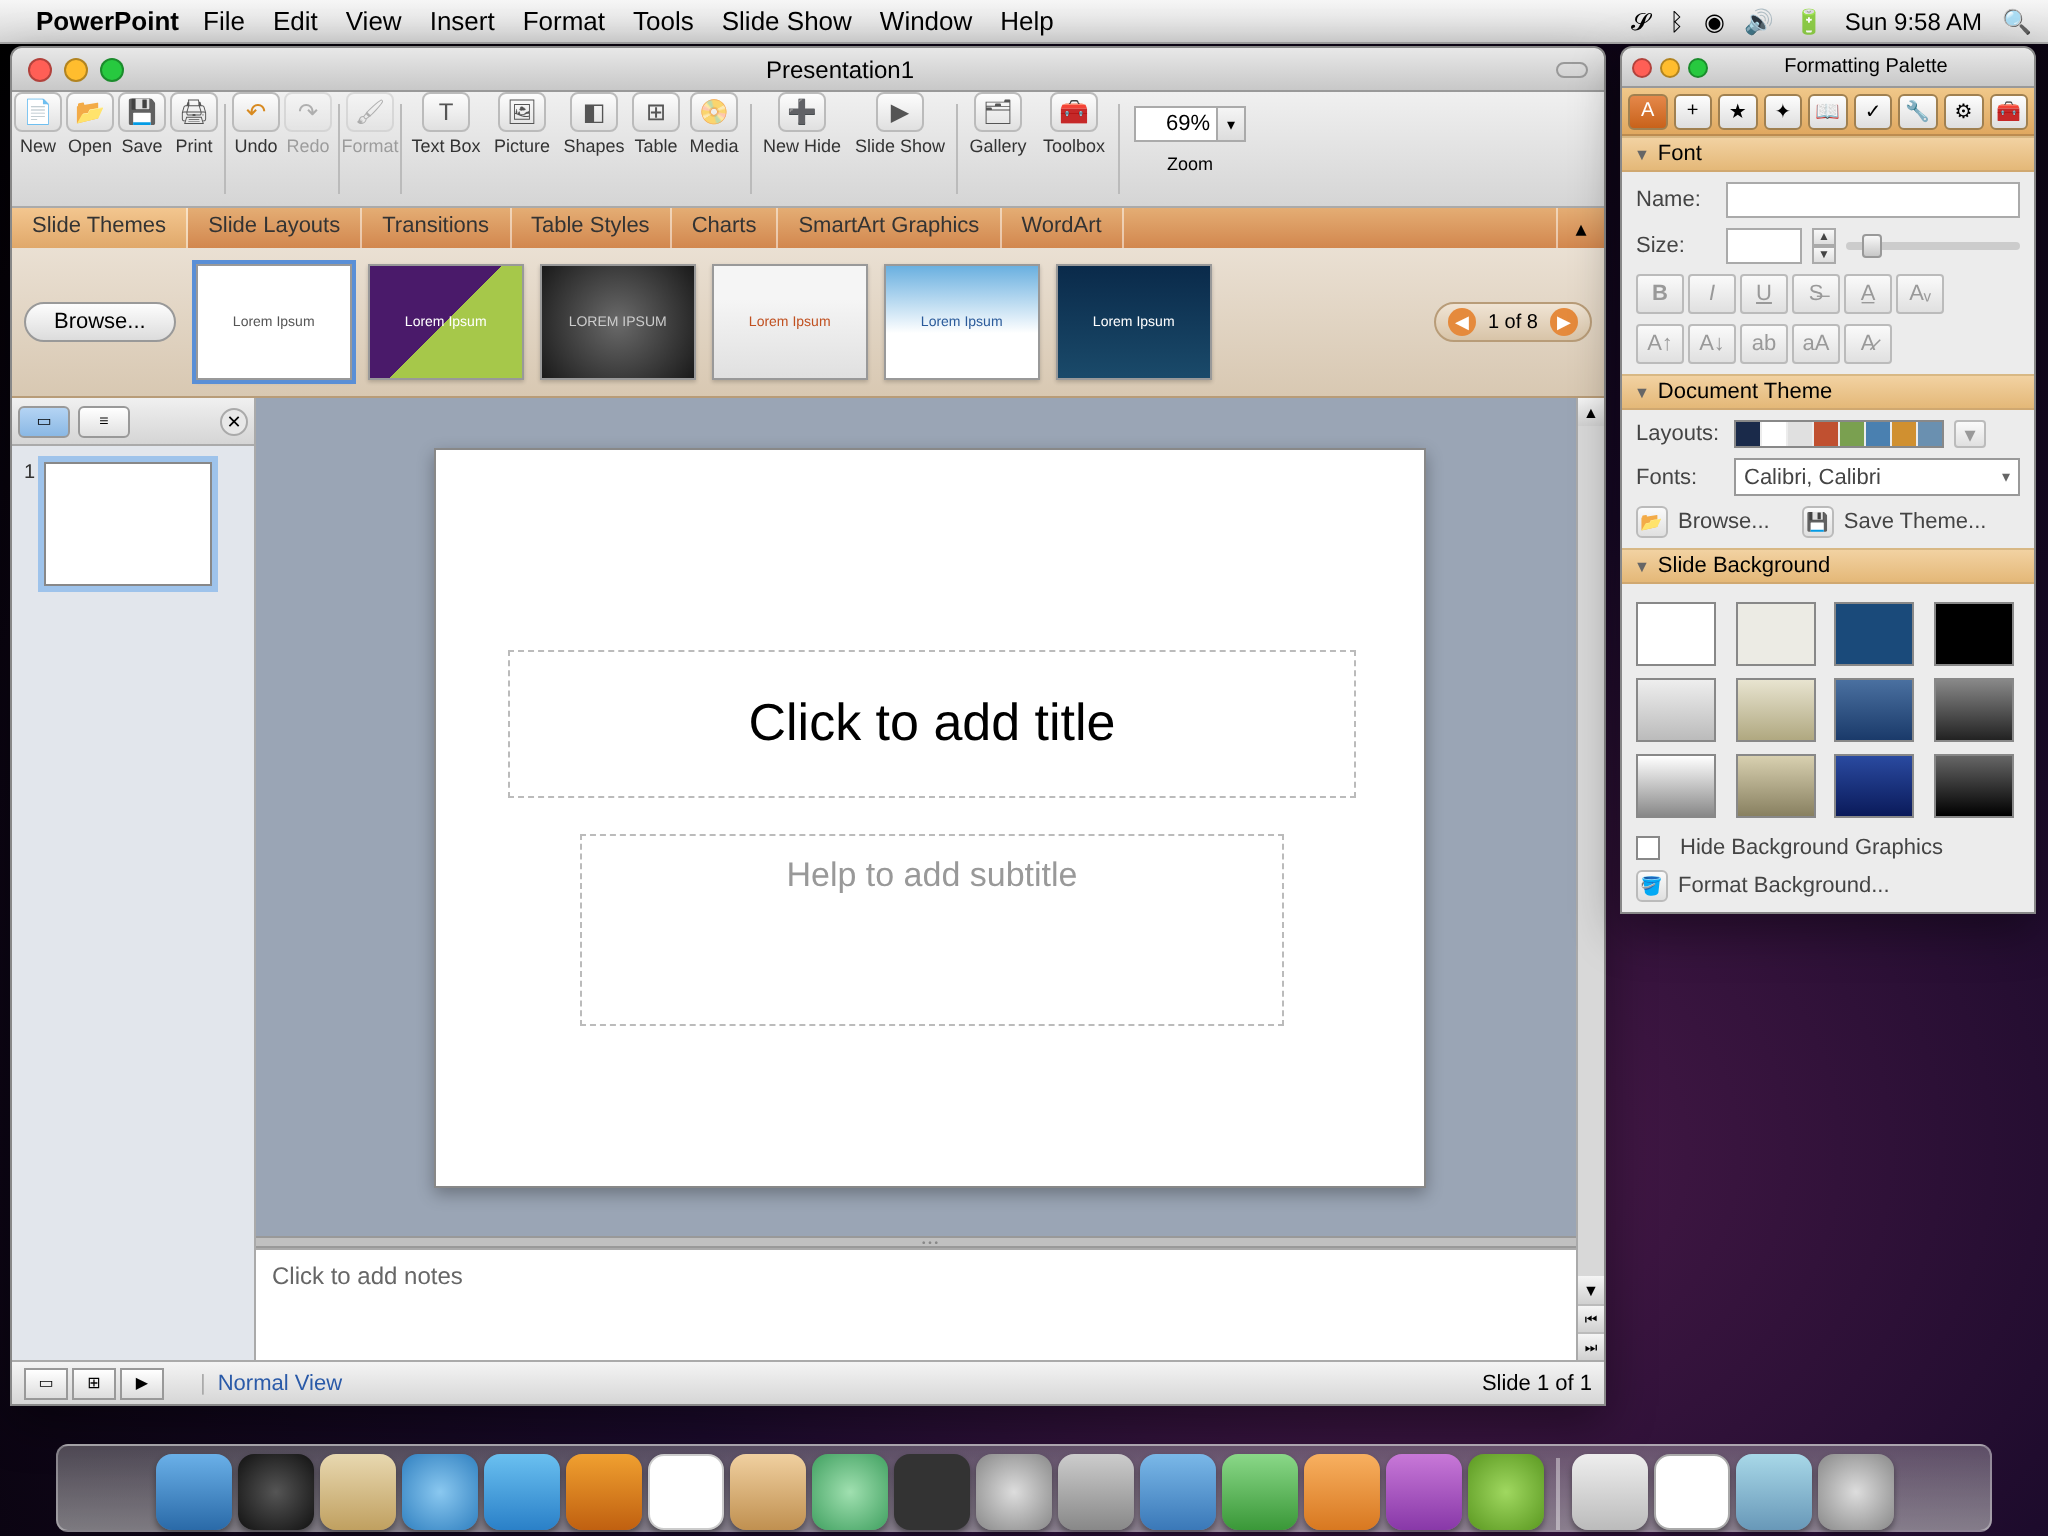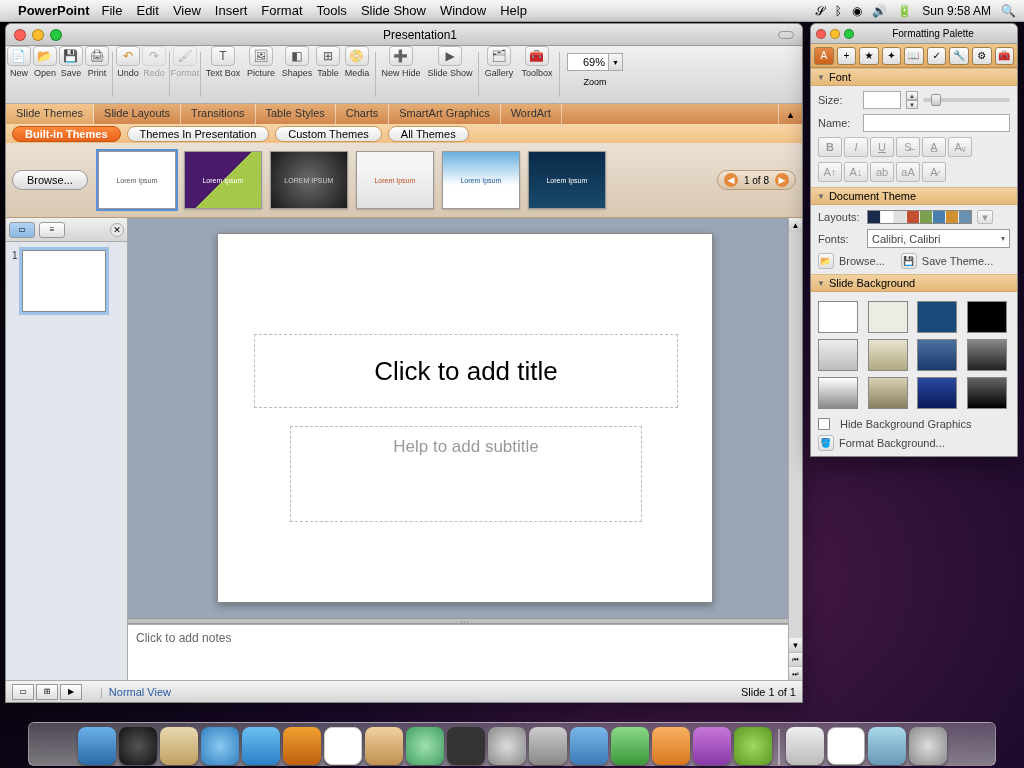--- a/index.html
+++ b/index.html
@@ -243,26 +243,20 @@
     <div class="rtab active">Slide Themes</div>
     <div class="rtab">Slide Layouts</div>
     <div class="rtab">Transitions</div>
     <div class="rtab">Table Styles</div>
     <div class="rtab">Charts</div>
     <div class="rtab">SmartArt Graphics</div>
     <div class="rtab">WordArt</div>
     <div class="collapse-btn">▴</div>
   </div>
 
-  <div class="subtabs">
-    <div class="pill active">Built-in Themes</div>
-    <div class="pill">Themes In Presentation</div>
-    <div class="pill">Custom Themes</div>
-    <div class="pill">All Themes</div>
-  </div>
 
   <div class="gallery-row">
     <div class="browse-btn">Browse...</div>
     <div class="themes">
       <div class="theme-thumb active">
           <span>Lorem Ipsum</span>
         </div>
       <div class="theme-thumb th2">
           <span style="color:#fff">Lorem Ipsum</span>
         </div>
@@ -352,35 +346,35 @@
     <div class="pic">⚙</div>
     <div class="pic">🧰</div>
   </div>
 
   <div class="section-head">
       <span class="tri">▼</span>
       <span>Font</span>
     </div>
   <div class="section-body">
     <div class="row">
+        <label>Name:</label>
+        <input type="text" style="">
+      </div>
+    <div class="row">
         <label>Size:</label>
       <input type="text" class="sz" style="">
       <div class="stepper">
           <div>▲</div>
           <div>▼</div>
         </div>
       <div class="slider">
           <div class="track"></div>
           <div class="knob"></div>
         </div>
     </div>
-    <div class="row">
-        <label>Name:</label>
-        <input type="text" style="">
-      </div>
     <div class="fontbtns">
       <div class="fbtn">
           <b>B</b>
         </div>
       <div class="fbtn">
           <i>I</i>
         </div>
       <div class="fbtn">
           <u>U</u>
         </div>

